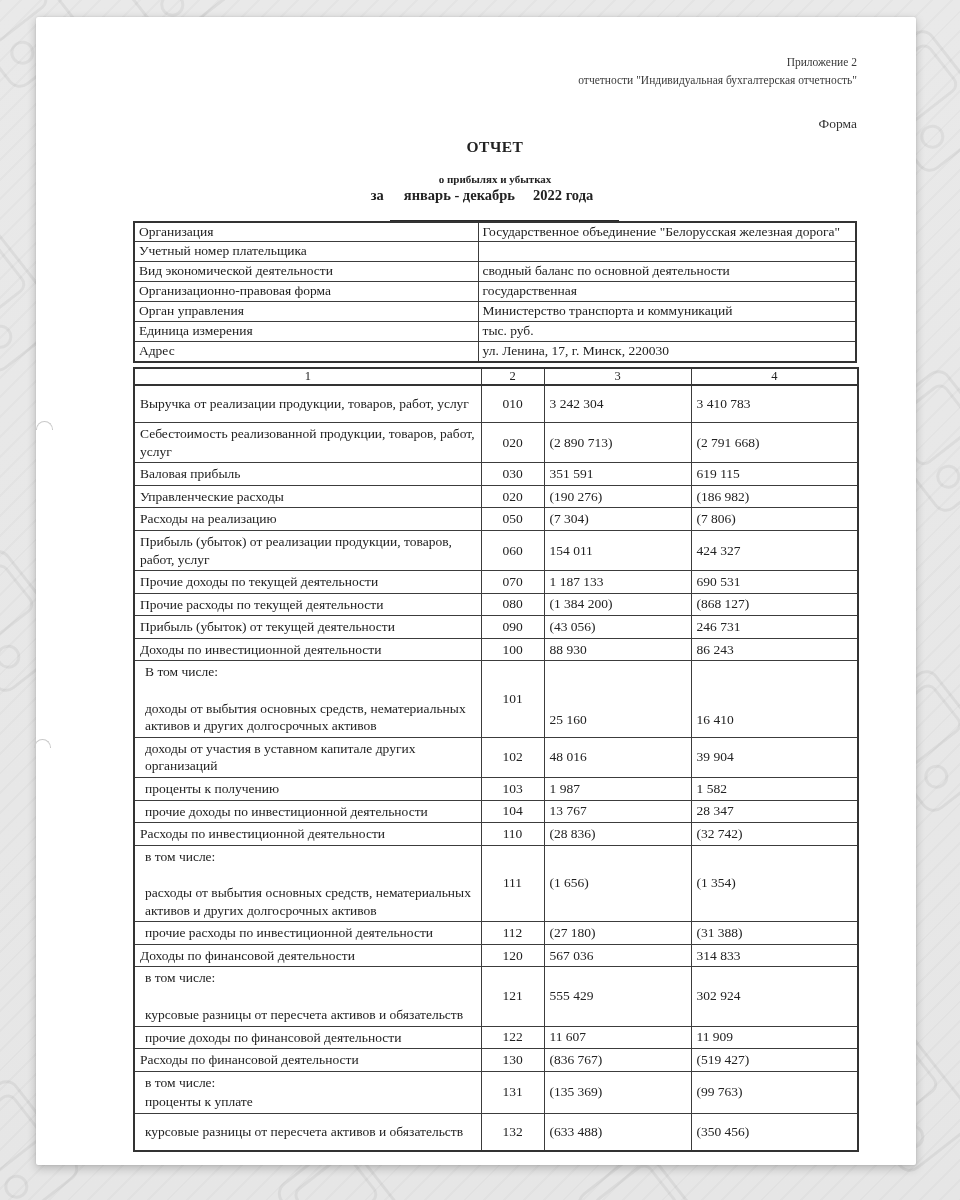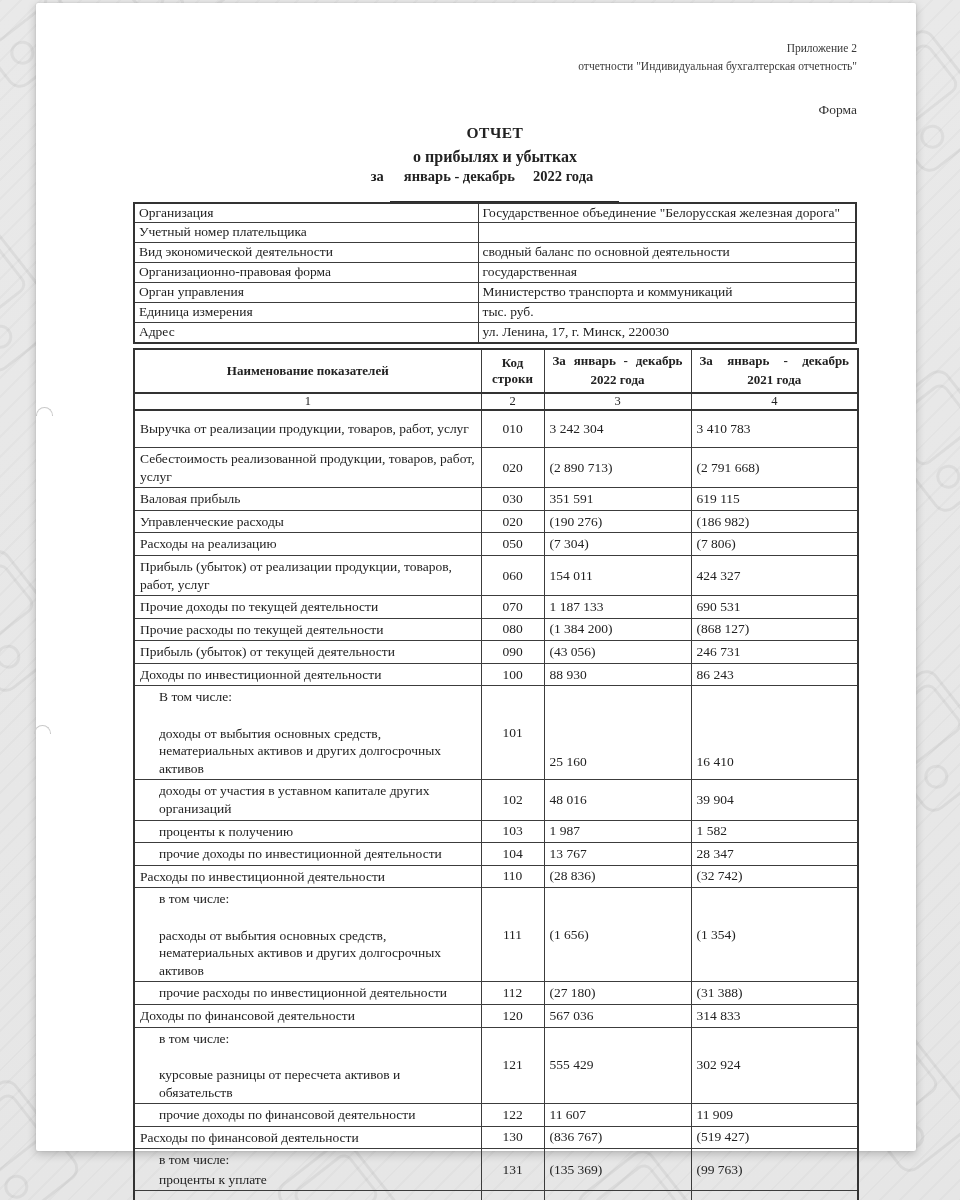--- a/index.html
+++ b/index.html
@@ -32,21 +32,21 @@
     content: "";
     position: absolute; left: 14px; bottom: 14px;
     width: 18px; height: 18px;
     border: 3px solid rgba(0,0,0,0.05);
     border-radius: 50%;
   }
 
   
   .page {
     position: absolute;
-    left: 36px; top: 3px;
+    left: 36px; top: 17px;
     width: 880px; height: 1148px;
     background: #fff;
     border-radius: 2px;
     box-shadow: 0 3px 10px rgba(0,0,0,0.22), 0 0 2px rgba(0,0,0,0.12);
     padding: 36px 59px 0 97px;
   }
 
   .appendix {
     text-align: right;
     font-size: 11.5px;
@@ -55,21 +55,21 @@
   }
   .form-label {
     text-align: right;
     font-size: 13.5px;
     margin-top: 26px;
     color: #333;
   }
 
   .title-block { text-align: center; margin-top: 6px; }
   .title-line1 { font-size: 15.5px; font-weight: bold; letter-spacing: 0.5px; }
-  .title-line2 { font-size: 16px; font-weight: bold; margin-top: 6px; }
+  .title-line2 { font-size: 11px; font-weight: bold; margin-top: 17px; }
   .title-line3 { font-size: 14.5px; font-weight: bold; margin-top: 2px; }
   .title-line3 .period-underline {
     display: inline-block;
     border-bottom: 1.5px solid #2a2a2a;
     padding: 0 26px 16px 14px;
   }
   .title-line3 .prefix { margin-right: 6px; }
   .title-line3 .year { margin-left: 18px; }
 
   table { border-collapse: collapse; width: 724px; table-layout: fixed; }
@@ -111,21 +111,21 @@
 
   .report-table .colnum-row td {
     text-align: center;
     font-size: 12.5px;
     height: 16px;
     padding: 0;
     border-bottom: 2px solid #333;
   }
 
   .report-table .c-name { text-align: left; line-height: 1.3; }
-  .report-table .c-name.indent { padding-left: 24px; }
+  .report-table .c-name.indent { padding-left: 10px; }
   .report-table .c-code { text-align: center; margin-top: 36px; }
   .report-table .c-val { text-align: left; }
   .report-table .c-val.vbottom { vertical-align: bottom; padding-bottom: 9px; }
   .group-header { margin-bottom: 2px; }
   .gap { height: 17px; }
   .row-pad td { height: 38px; }
 
   
   .arc {
     position: absolute;
@@ -205,32 +205,20 @@
   </table>
 
   <table class="report-table">
     <colgroup>
       <col class="col-name">
         <col class="col-code">
         <col class="col-y22">
         <col class="col-y21">
     </colgroup>
     <thead>
-      <tr>
-        <th>Наименование показателей</th>
-        <th>Код строки</th>
-        <th>
-          <div class="hdr-justify">За январь - декабрь</div>
-          <div class="hdr-center">2022 года</div>
-        </th>
-        <th>
-          <div class="hdr-justify">За январь - декабрь</div>
-          <div class="hdr-center">2021 года</div>
-        </th>
-      </tr>
       <tr class="colnum-row">
         <td>1</td>
         <td>2</td>
         <td>3</td>
         <td>4</td>
       </tr>
     </thead>
     <tbody>
         <tr class="row-pad">
           <td class="c-name">

